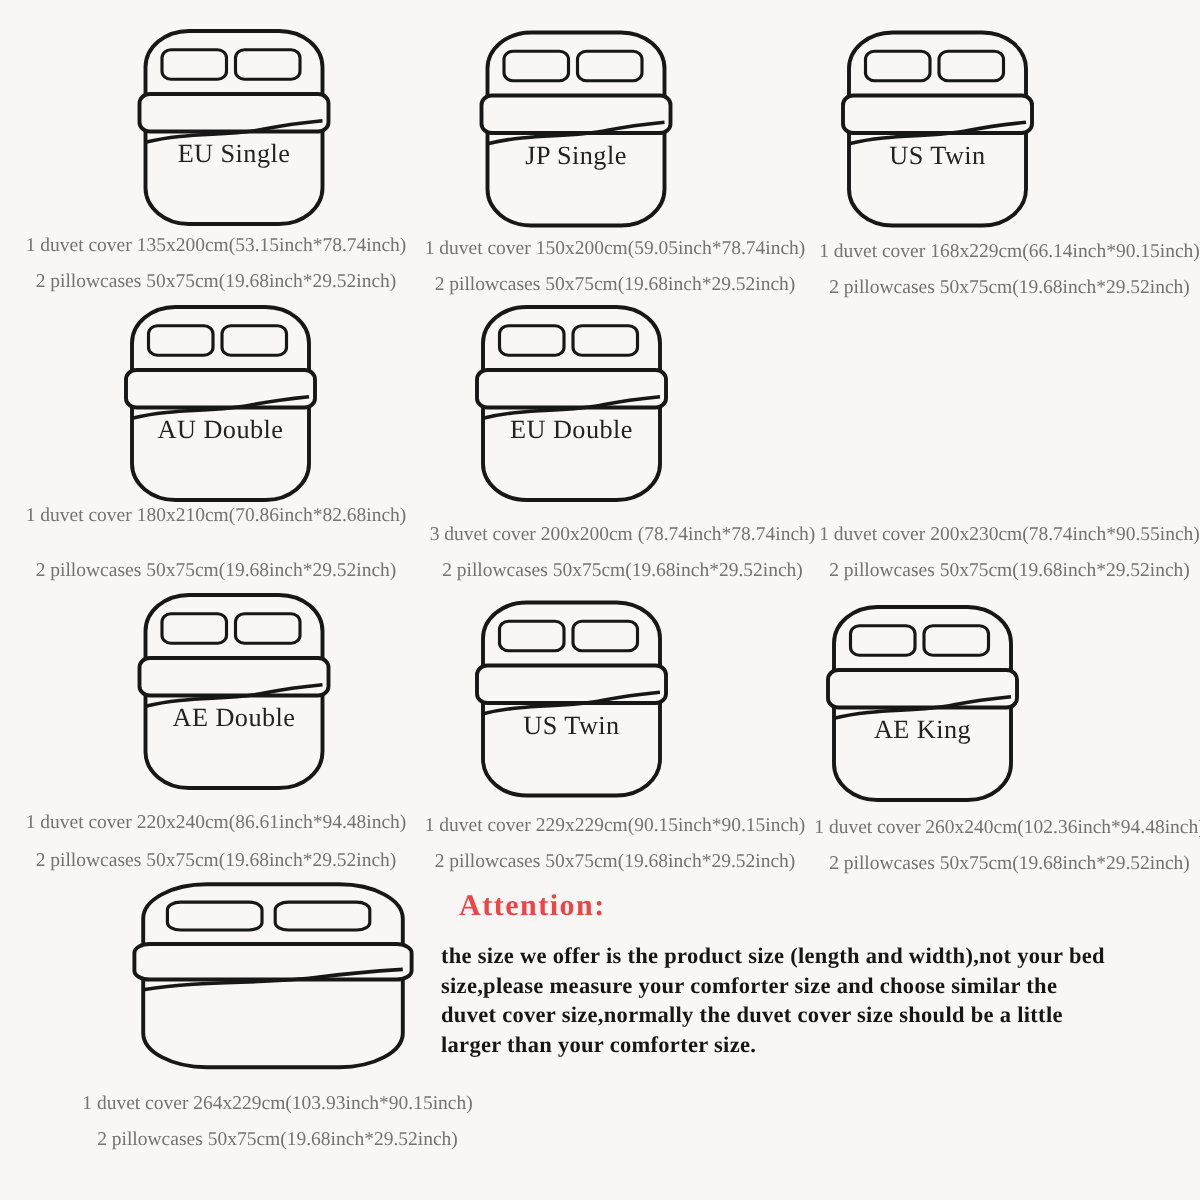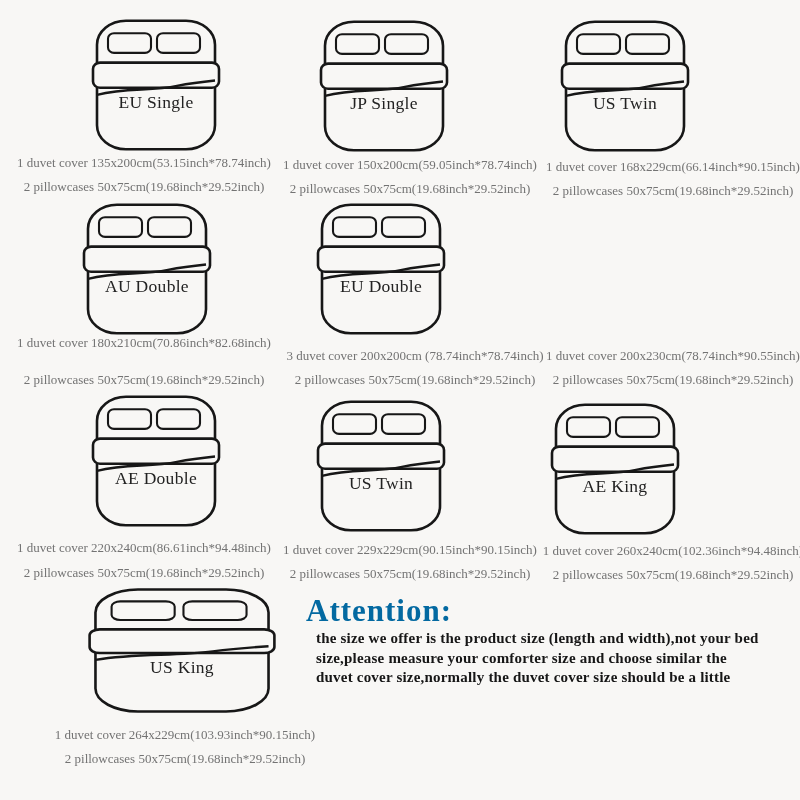--- a/index.html
+++ b/index.html
@@ -18,22 +18,22 @@
   .bed-label {
     position:absolute; left:0; right:0; top:55.5%;
     text-align:center; font-size:17.5px; letter-spacing:0.3px;
     color:#222;
   }
   .sz {
     position:absolute; white-space:nowrap; text-align:center;
     font-size:13px; color:#737373;
   }
   .att-title {
-    position:absolute; font-size:31px; font-weight:700;
-    letter-spacing:1px; color:#0369a1;
+    position:absolute; font-size:20px; font-weight:700;
+    letter-spacing:1px; color:#ef4444;
   }
   .att-body {
     position:absolute; font-size:15px; font-weight:700;
     line-height:19.5px; letter-spacing:0.2px; color:#161616;
     white-space:nowrap;
   }
   .hidden-defs { position:absolute; width:0; height:0; }
 </style>
 </head>
 <body>
@@ -121,26 +121,26 @@
   <div class="sz" style="left:10px;top:565px;width:268px">2 pillowcases 50x75cm(19.68inch*29.52inch)</div>
   <div class="sz" style="left:280px;top:542px;width:260px">1 duvet cover 229x229cm(90.15inch*90.15inch)</div>
   <div class="sz" style="left:280px;top:566px;width:260px">2 pillowcases 50x75cm(19.68inch*29.52inch)</div>
   <div class="sz" style="left:542px;top:543px;width:262px">1 duvet cover 260x240cm(102.36inch*94.48inch)</div>
   <div class="sz" style="left:542px;top:567px;width:262px">2 pillowcases 50x75cm(19.68inch*29.52inch)</div>
 
   <div class="bed" style="left:72px;top:587px;width:220px;height:127px">
     <svg viewBox="0 0 150 150" preserveAspectRatio="none">
         <use href="#bed-glyph"></use>
       </svg>
-    <div class="bed-label">US King</div>
   </div>
 
   <div class="sz" style="left:25px;top:727px;width:320px">1 duvet cover 264x229cm(103.93inch*90.15inch)</div>
   <div class="sz" style="left:25px;top:751px;width:320px">2 pillowcases 50x75cm(19.68inch*29.52inch)</div>
 
   <div class="att-title" style="left:306px;top:593px">Attention:</div>
-  <div class="att-body" style="left:316px;top:629px">
+  <div class="att-body" style="left:294px;top:629px">
     <div>the size we offer is the product size (length and width),not your bed</div>
     <div>size,please measure your comforter size and choose similar the</div>
     <div>duvet cover size,normally the duvet cover size should be a little</div>
+    <div>larger than your comforter size.</div>
   </div>
 
 </div>
 
 </body></html>

